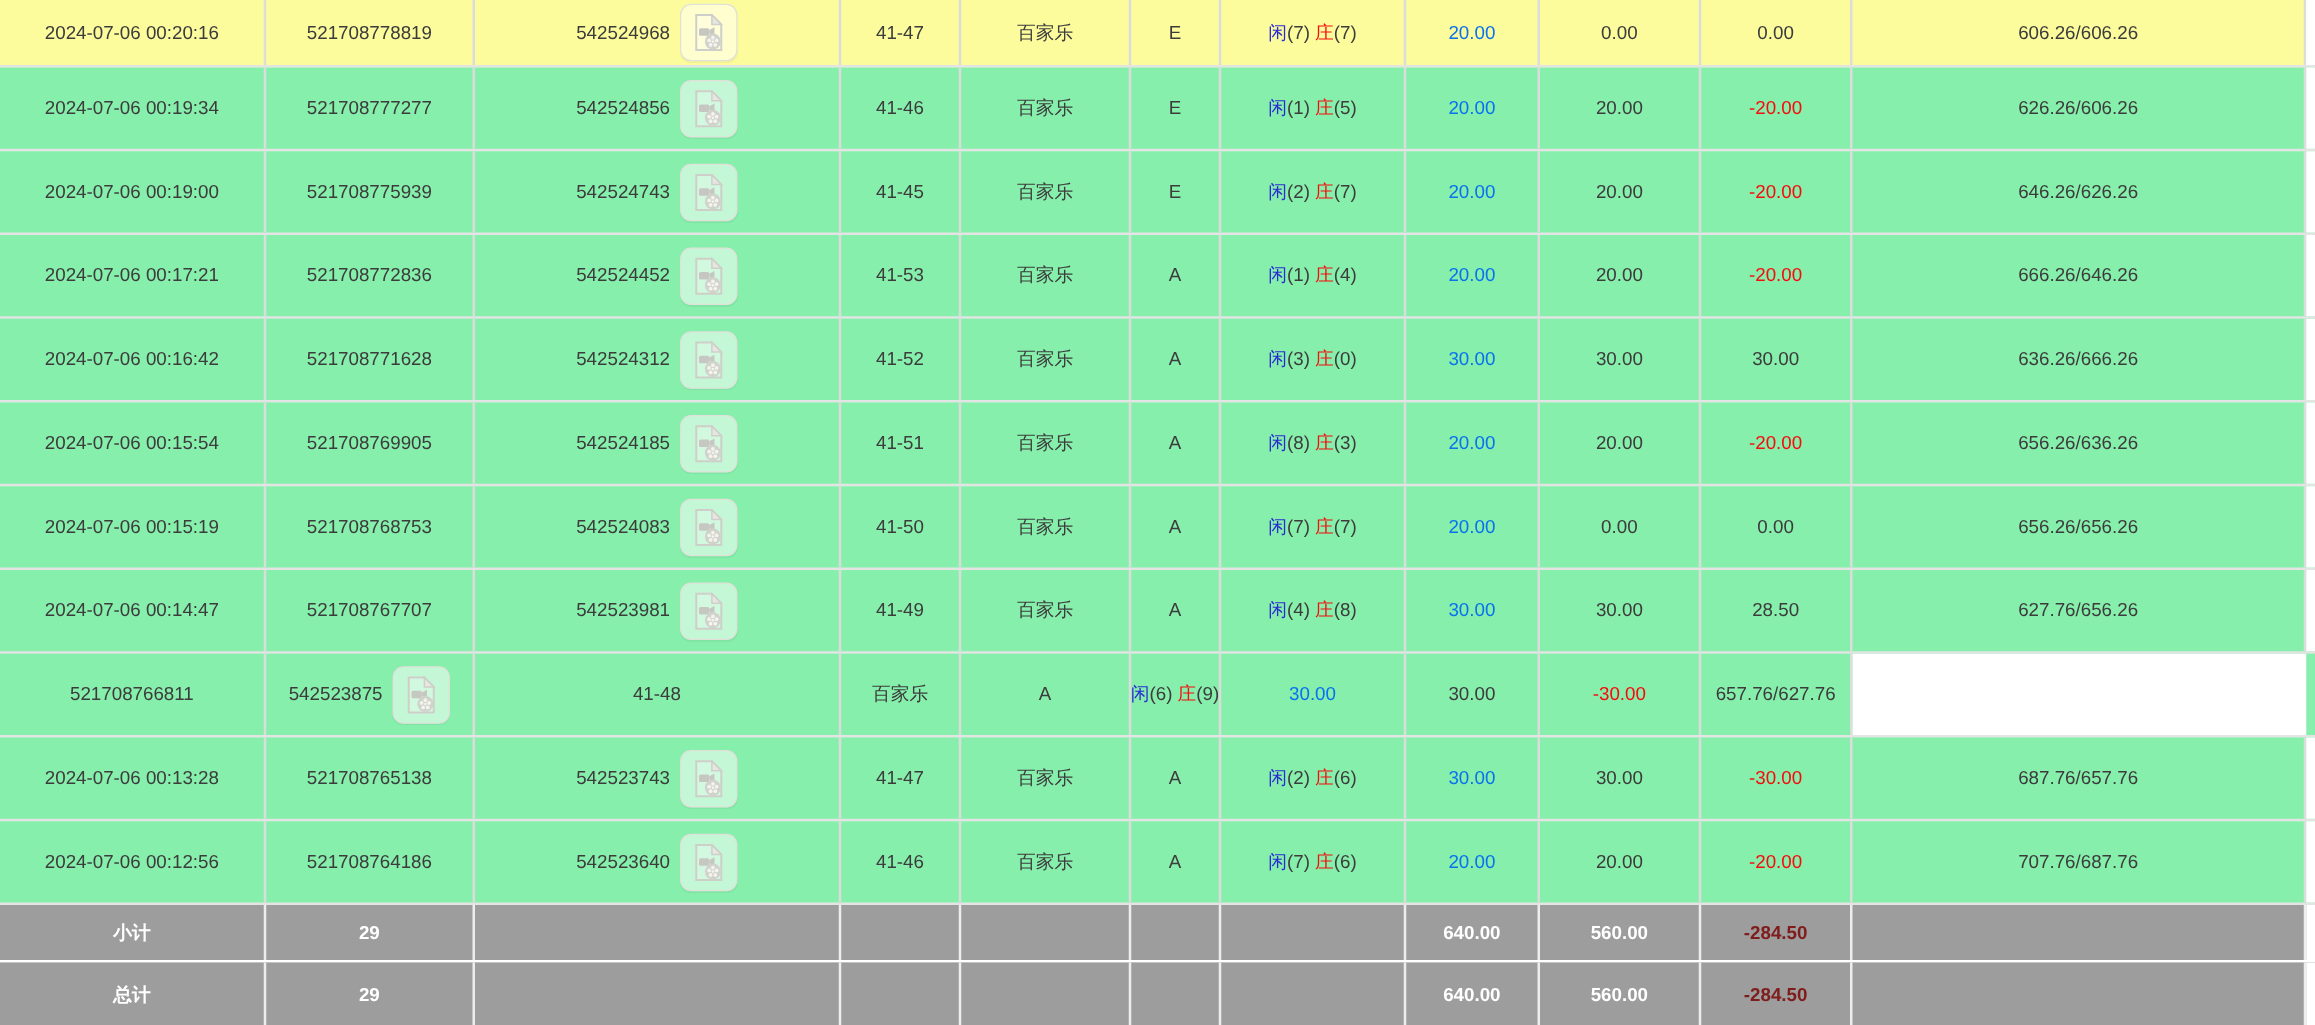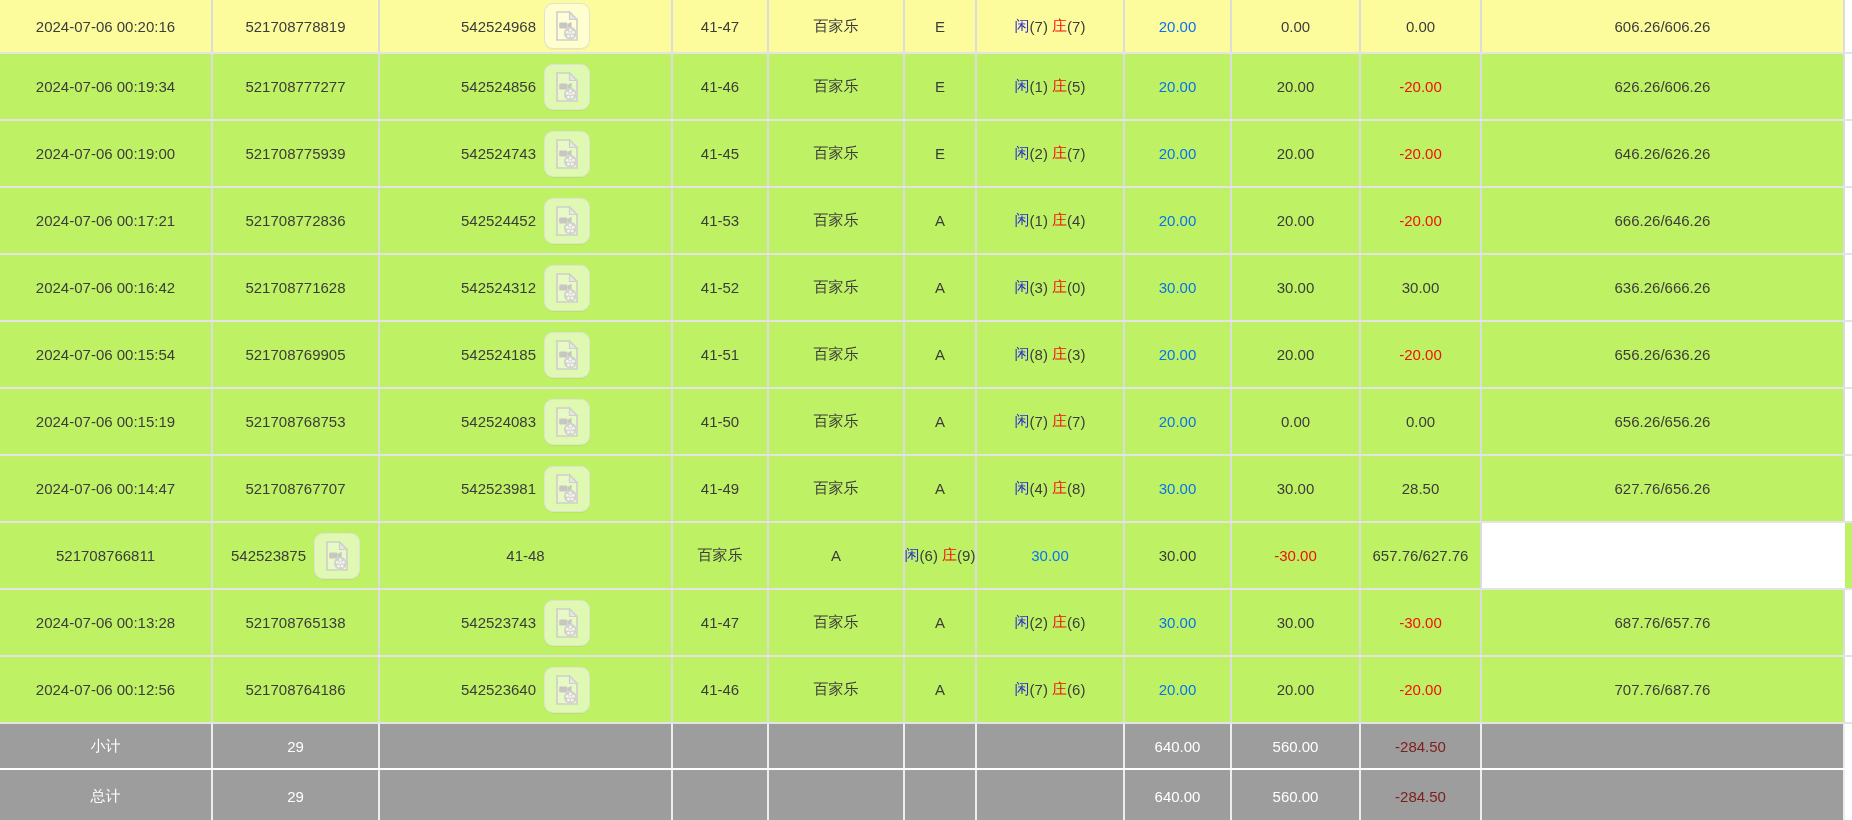--- a/index.html
+++ b/index.html
@@ -5,31 +5,31 @@
   html,body{margin:0;padding:0;}
   body{
     width:1852px;height:820px;overflow:hidden;background:#ffffff;
     font-family:"Liberation Sans","DejaVu Sans",sans-serif;
   }
   .table{width:1852px;}
   .row{
     display:grid;
     grid-template-columns:213px 167px 293px 96px 136px 72px 148px 107px 129px 121px 363px 7px;
     border-bottom:2px solid #e4e4e4;
-    background:#bef264;
+    background:#86efac;
   }
   .row.hl{background:#fcfc9c;}
   .row.sum{background:#9d9d9d;border-bottom:2px solid #ffffff;}
   .cell{
     height:100%;box-sizing:border-box;
     display:flex;align-items:center;justify-content:center;
     border-right:2px solid #dcdcdc;
     font-size:15px;color:#3c3c3c;white-space:nowrap;overflow:hidden;
   }
-  .sum .cell{border-right:2px solid #ededed;color:#ffffff;}
+  .sum .cell{border-right:2px solid #ededed;color:#ffffff;font-weight:bold;}
   .cell.sliver{border-right:none;background:#ffffff;}
   .r-first{height:52px;}
   .r-data{height:65px;}
   .r-sub{height:44px;}
   .r-total{height:52px;}
   .blue{color:#0a72ef;}
   .red{color:#f50d0d;}
   .sum .cell.red{color:#7f1d1d;}
   .xian{color:#2b2bd5;}
   .zhuang{color:#f50d0d;}

